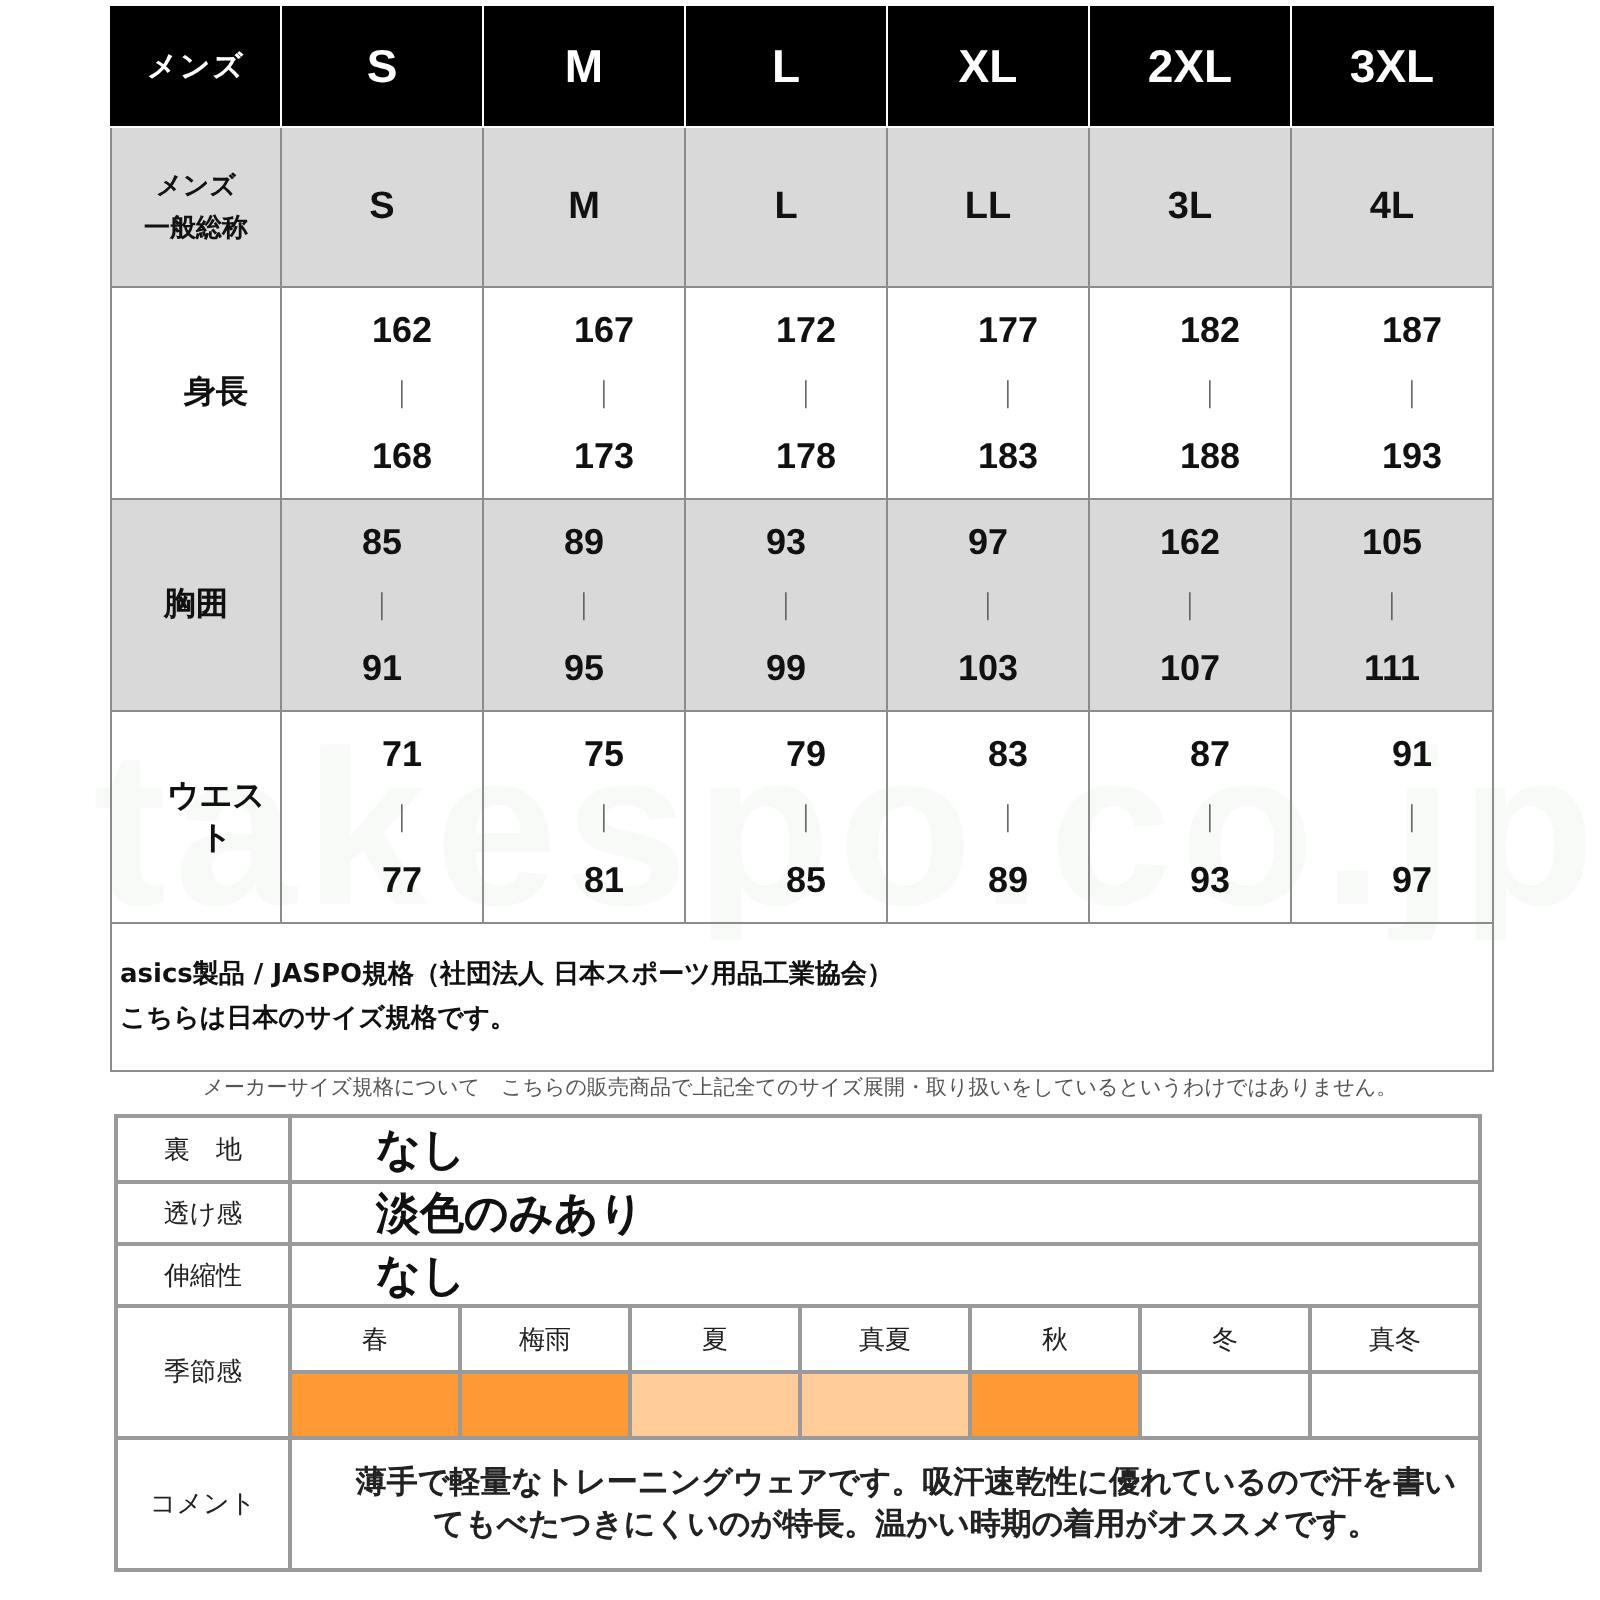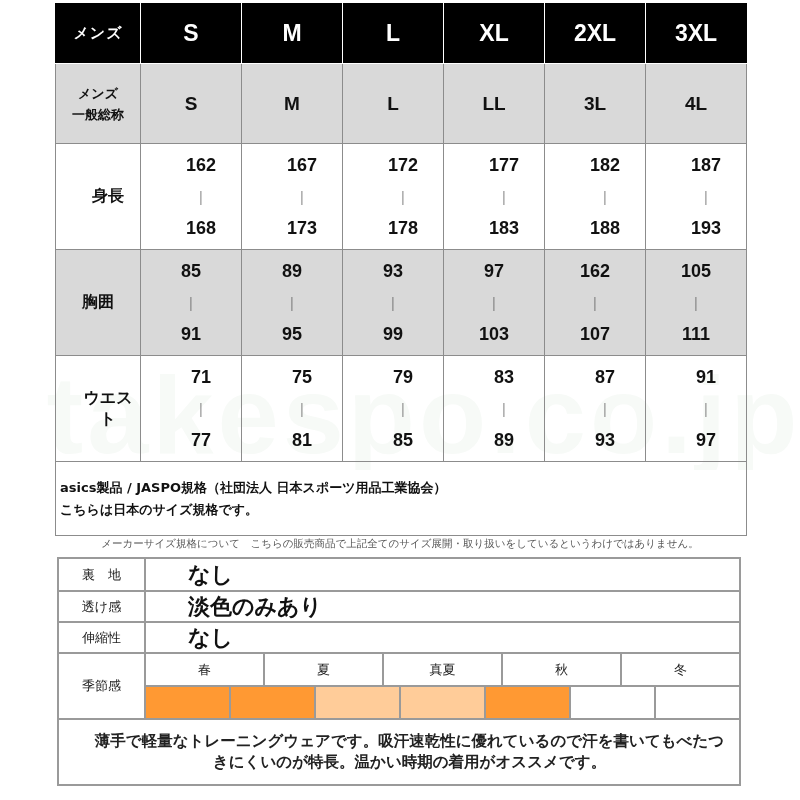--- a/index.html
+++ b/index.html
@@ -265,32 +265,35 @@
   </div>
   <div class="spec-row r-short">
     <div class="spec-label">伸縮性</div>
     <div class="spec-value">なし</div>
   </div>
   <div class="spec-row r-season">
     <div class="spec-label">季節感</div>
     <div class="season-grid">
       <div class="season-names">
         <div class="season-cell">春</div>
+        <div class="season-cell">梅雨</div>
         <div class="season-cell">夏</div>
         <div class="season-cell">真夏</div>
         <div class="season-cell">秋</div>
         <div class="season-cell">冬</div>
+        <div class="season-cell">真冬</div>
       </div>
       <div class="season-bars">
         <div class="season-cell season-bar" style="background: rgb(255, 153, 51);"></div>
         <div class="season-cell season-bar" style="background: rgb(255, 153, 51);"></div>
         <div class="season-cell season-bar" style="background: rgb(255, 204, 153);"></div>
         <div class="season-cell season-bar" style="background: rgb(255, 204, 153);"></div>
         <div class="season-cell season-bar" style="background: rgb(255, 153, 51);"></div>
         <div class="season-cell season-bar" style="background: rgb(255, 255, 255);"></div>
         <div class="season-cell season-bar" style="background: rgb(255, 255, 255);"></div>
       </div>
     </div>
   </div>
   <div class="spec-row r-comment">
+    <div class="spec-label">コメント</div>
     <div class="comment-text">薄手で軽量なトレーニングウェアです。吸汗速乾性に優れているので汗を書いてもべたつきにくいのが特長。温かい時期の着用がオススメです。</div>
   </div>
 </div>
 
 </body></html>

